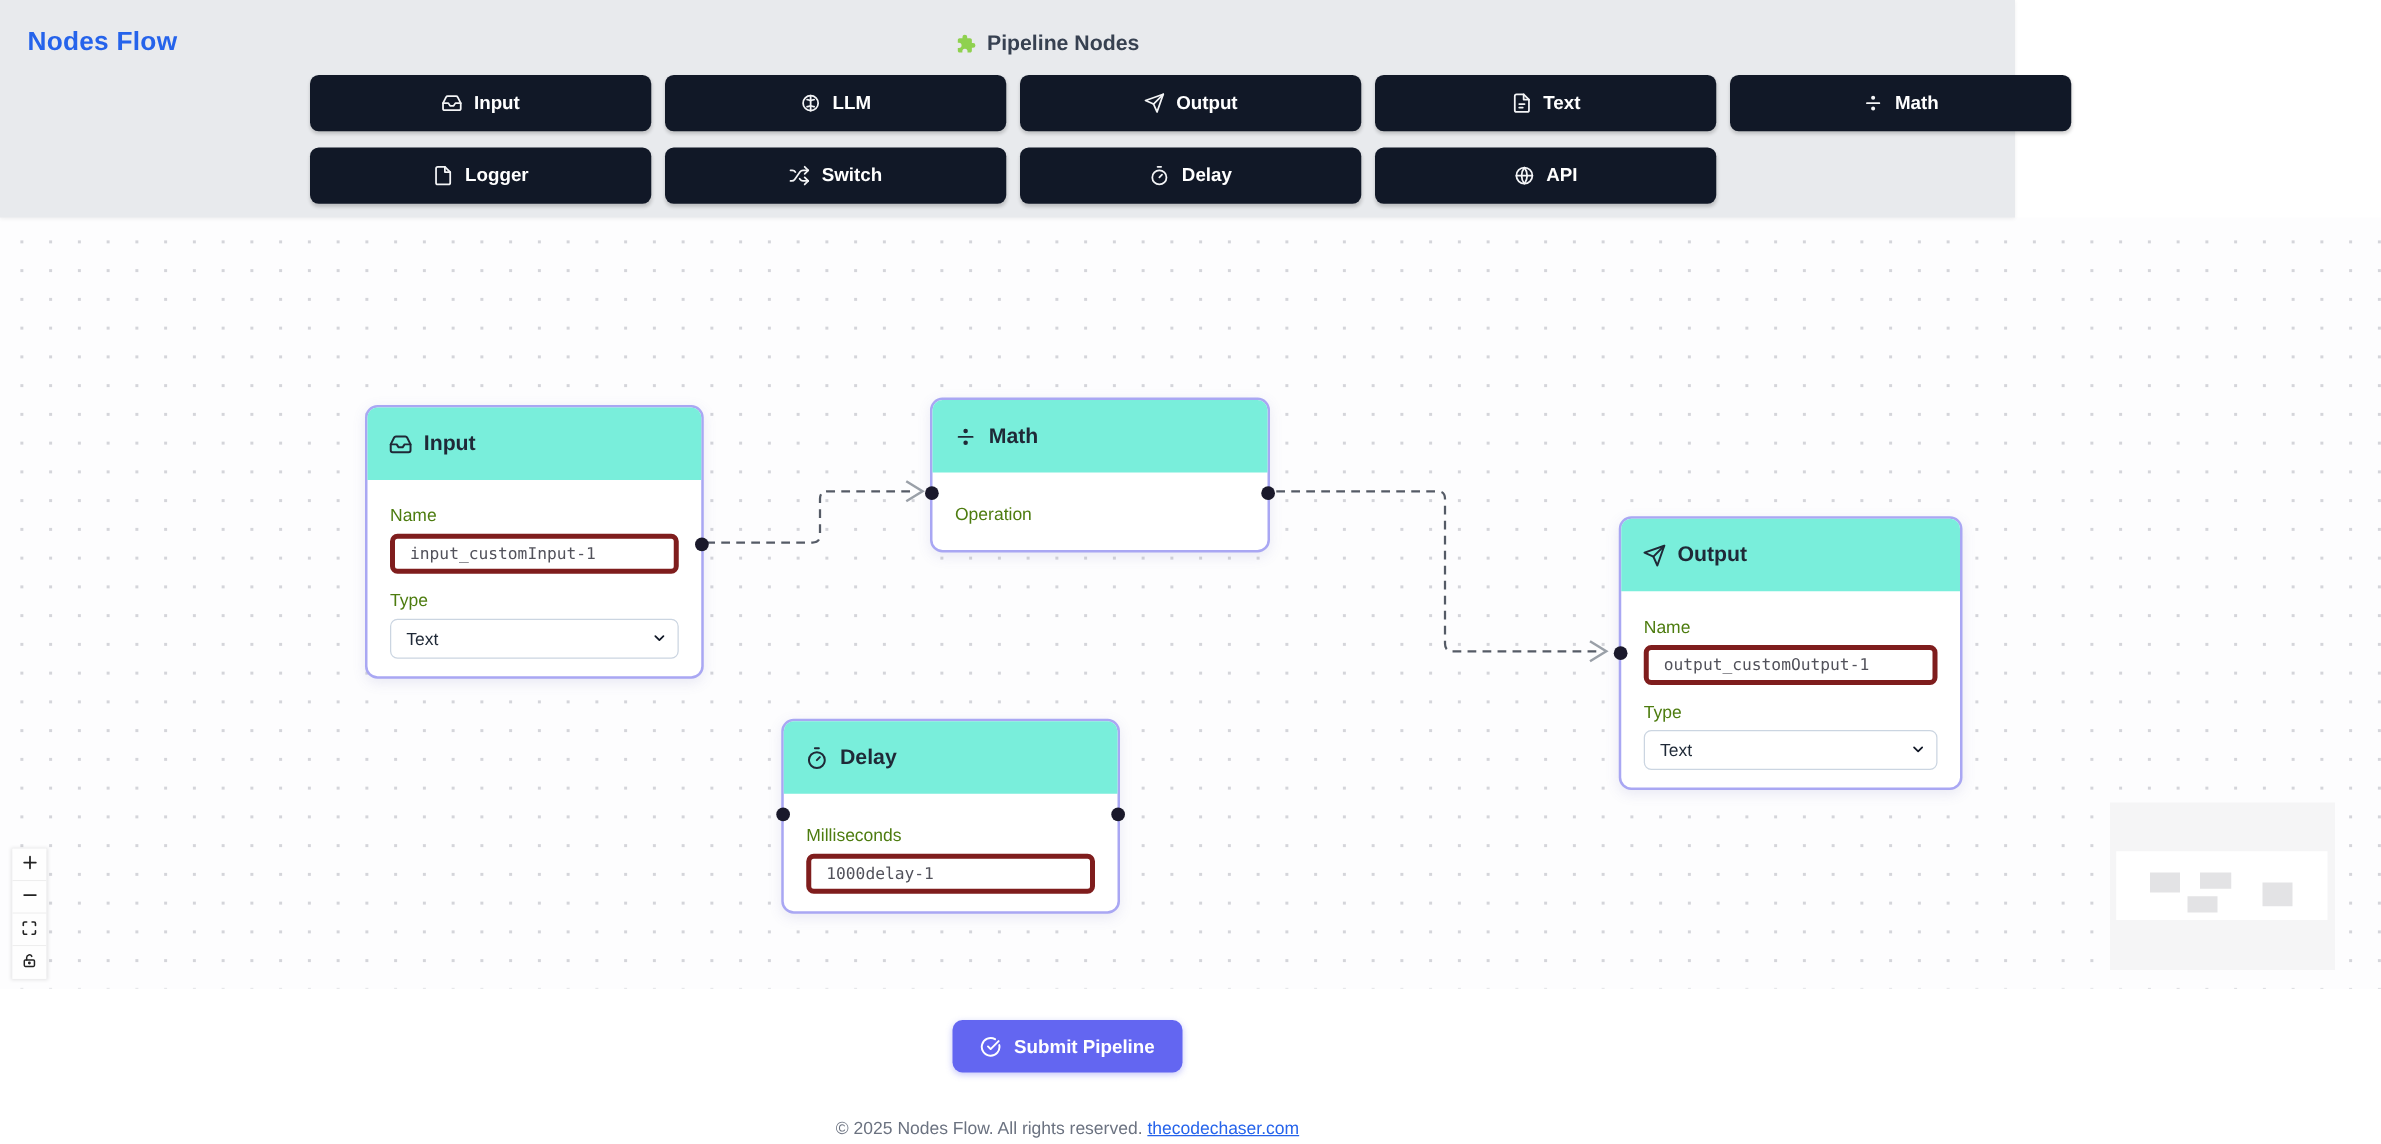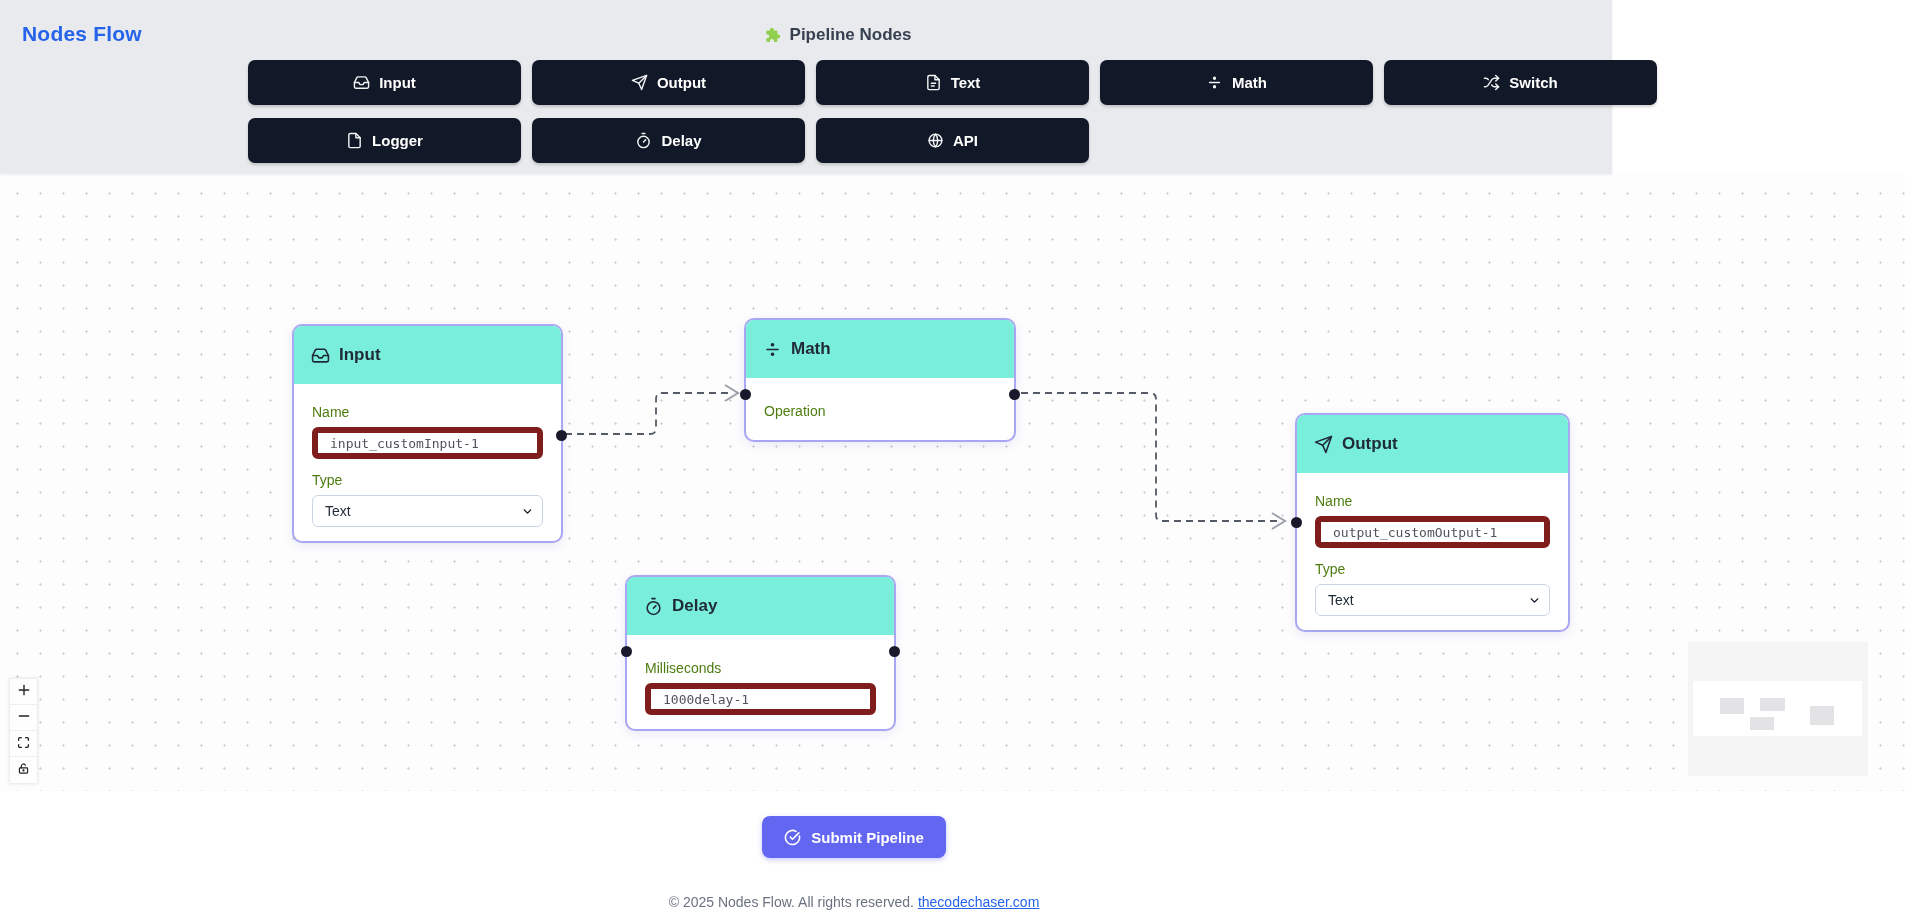--- a/index.html
+++ b/index.html
@@ -62,21 +62,21 @@
     color: #1f2937;
   }
   .node-header .icon { display: flex; align-items: center; color: #1f2937; }
   .node-title { font-size: 17px; font-weight: 700; color: #1f2937; }
   .node-body { padding: 20px 18px 14px 18px; }
   .node--math .node-body, .node--delay .node-body { padding-top: 25px; }
   .field { margin-bottom: 13px; }
   .field:last-child { margin-bottom: 0; }
   .field-label { display: block; font-size: 14px; font-weight: 500; color: #4d7c0f; margin-bottom: 7px; }
   .field input[type="text"] {
-    width: 100%; height: 32px; border: 6px solid #7f1d1d; border-radius: 6px;
+    width: 100%; height: 32px; border: 4px solid #7f1d1d; border-radius: 6px;
     padding: 1px 12px; font-family: "DejaVu Sans Mono", monospace;
     font-size: 13px; color: #52525b; background: #ffffff; outline: none;
   }
   .select-wrap { position: relative; }
   .select-wrap select {
     width: 100%; height: 32px; border: 1px solid #cbd5e1; border-radius: 6px;
     padding: 0 28px 0 12px; font-family: "Liberation Sans", sans-serif;
     font-size: 14px; font-weight: 500; color: #1f2937; background: #ffffff;
     appearance: none; -webkit-appearance: none; outline: none; cursor: pointer;
   }
@@ -150,20 +150,31 @@
       <button class="palette-btn">
         <span class="icon">
           <svg width="17" height="17" viewBox="0 0 24 24" fill="none" stroke="currentColor" stroke-width="2" stroke-linecap="round" stroke-linejoin="round">
               <polyline points="22 12 16 12 14 15 10 15 8 12 2 12"></polyline>
               <path d="M5.45 5.11 2 12v6a2 2 0 0 0 2 2h16a2 2 0 0 0 2-2v-6l-3.45-6.89A2 2 0 0 0 16.76 4H7.24a2 2 0 0 0-1.79 1.11z"></path>
             </svg>
         </span>
         <span>Input</span>
       </button>
 
+      <button class="palette-btn">
+        <span class="icon">
+          <svg width="17" height="17" viewBox="0 0 24 24" fill="none" stroke="currentColor" stroke-width="2" stroke-linecap="round" stroke-linejoin="round">
+              <circle cx="12" cy="12" r="8.5"></circle>
+              <path d="M12 3.5v17"></path>
+              <path d="M8 8c1.5 0 2.5 1 4 1s2.5-1 4-1"></path>
+              <path d="M8 16c1.5 0 2.5-1 4-1s2.5 1 4 1"></path>
+            </svg>
+        </span>
+        <span>LLM</span>
+      </button>
 
       <button class="palette-btn">
         <span class="icon">
           <svg width="17" height="17" viewBox="0 0 24 24" fill="none" stroke="currentColor" stroke-width="2" stroke-linecap="round" stroke-linejoin="round">
               <path d="m22 2-7 20-4-9-9-4z"></path>
               <path d="M22 2 11 13"></path>
             </svg>
         </span>
         <span>Output</span>
       </button>
@@ -182,43 +193,43 @@
 
       <button class="palette-btn">
         <span class="icon">
           <svg width="17" height="17" viewBox="0 0 24 24" fill="none" stroke="currentColor" stroke-width="2" stroke-linecap="round">
               <circle cx="12" cy="6" r="1.3" fill="currentColor"></circle>
               <line x1="5" y1="12" x2="19" y2="12"></line>
               <circle cx="12" cy="18" r="1.3" fill="currentColor"></circle>
             </svg>
         </span>
         <span>Math</span>
+      </button>
+
+      <button class="palette-btn">
+        <span class="icon">
+          <svg width="17" height="17" viewBox="0 0 24 24" fill="none" stroke="currentColor" stroke-width="2" stroke-linecap="round" stroke-linejoin="round">
+              <path d="M14 2H6a2 2 0 0 0-2 2v16a2 2 0 0 0 2 2h12a2 2 0 0 0 2-2V8z"></path>
+              <polyline points="14 2 14 8 20 8"></polyline>
+            </svg>
+        </span>
+        <span>Logger</span>
       </button>
 
       <button class="palette-btn">
         <span class="icon">
           <svg width="17" height="17" viewBox="0 0 24 24" fill="none" stroke="currentColor" stroke-width="2" stroke-linecap="round" stroke-linejoin="round">
               <path d="M2 18h1.4c1.3 0 2.5-.6 3.3-1.7l6.1-8.6c.8-1.1 2-1.7 3.3-1.7H22"></path>
               <path d="m18 2 4 4-4 4"></path>
               <path d="M2 6h1.9c1.5 0 2.9.7 3.6 2"></path>
               <path d="M22 18h-5.9c-1.3 0-2.6-.7-3.3-1.8l-.5-.7"></path>
               <path d="m18 14 4 4-4 4"></path>
             </svg>
         </span>
         <span>Switch</span>
-      </button>
-
-      <button class="palette-btn">
-        <span class="icon">
-          <svg width="17" height="17" viewBox="0 0 24 24" fill="none" stroke="currentColor" stroke-width="2" stroke-linecap="round" stroke-linejoin="round">
-              <path d="M14 2H6a2 2 0 0 0-2 2v16a2 2 0 0 0 2 2h12a2 2 0 0 0 2-2V8z"></path>
-              <polyline points="14 2 14 8 20 8"></polyline>
-            </svg>
-        </span>
-        <span>Logger</span>
       </button>
 
       <button class="palette-btn">
         <span class="icon">
           <svg width="17" height="17" viewBox="0 0 24 24" fill="none" stroke="currentColor" stroke-width="2" stroke-linecap="round" stroke-linejoin="round">
               <line x1="10" y1="2" x2="14" y2="2"></line>
               <circle cx="12" cy="14" r="8"></circle>
               <line x1="12" y1="14" x2="15" y2="11"></line>
             </svg>
         </span>

